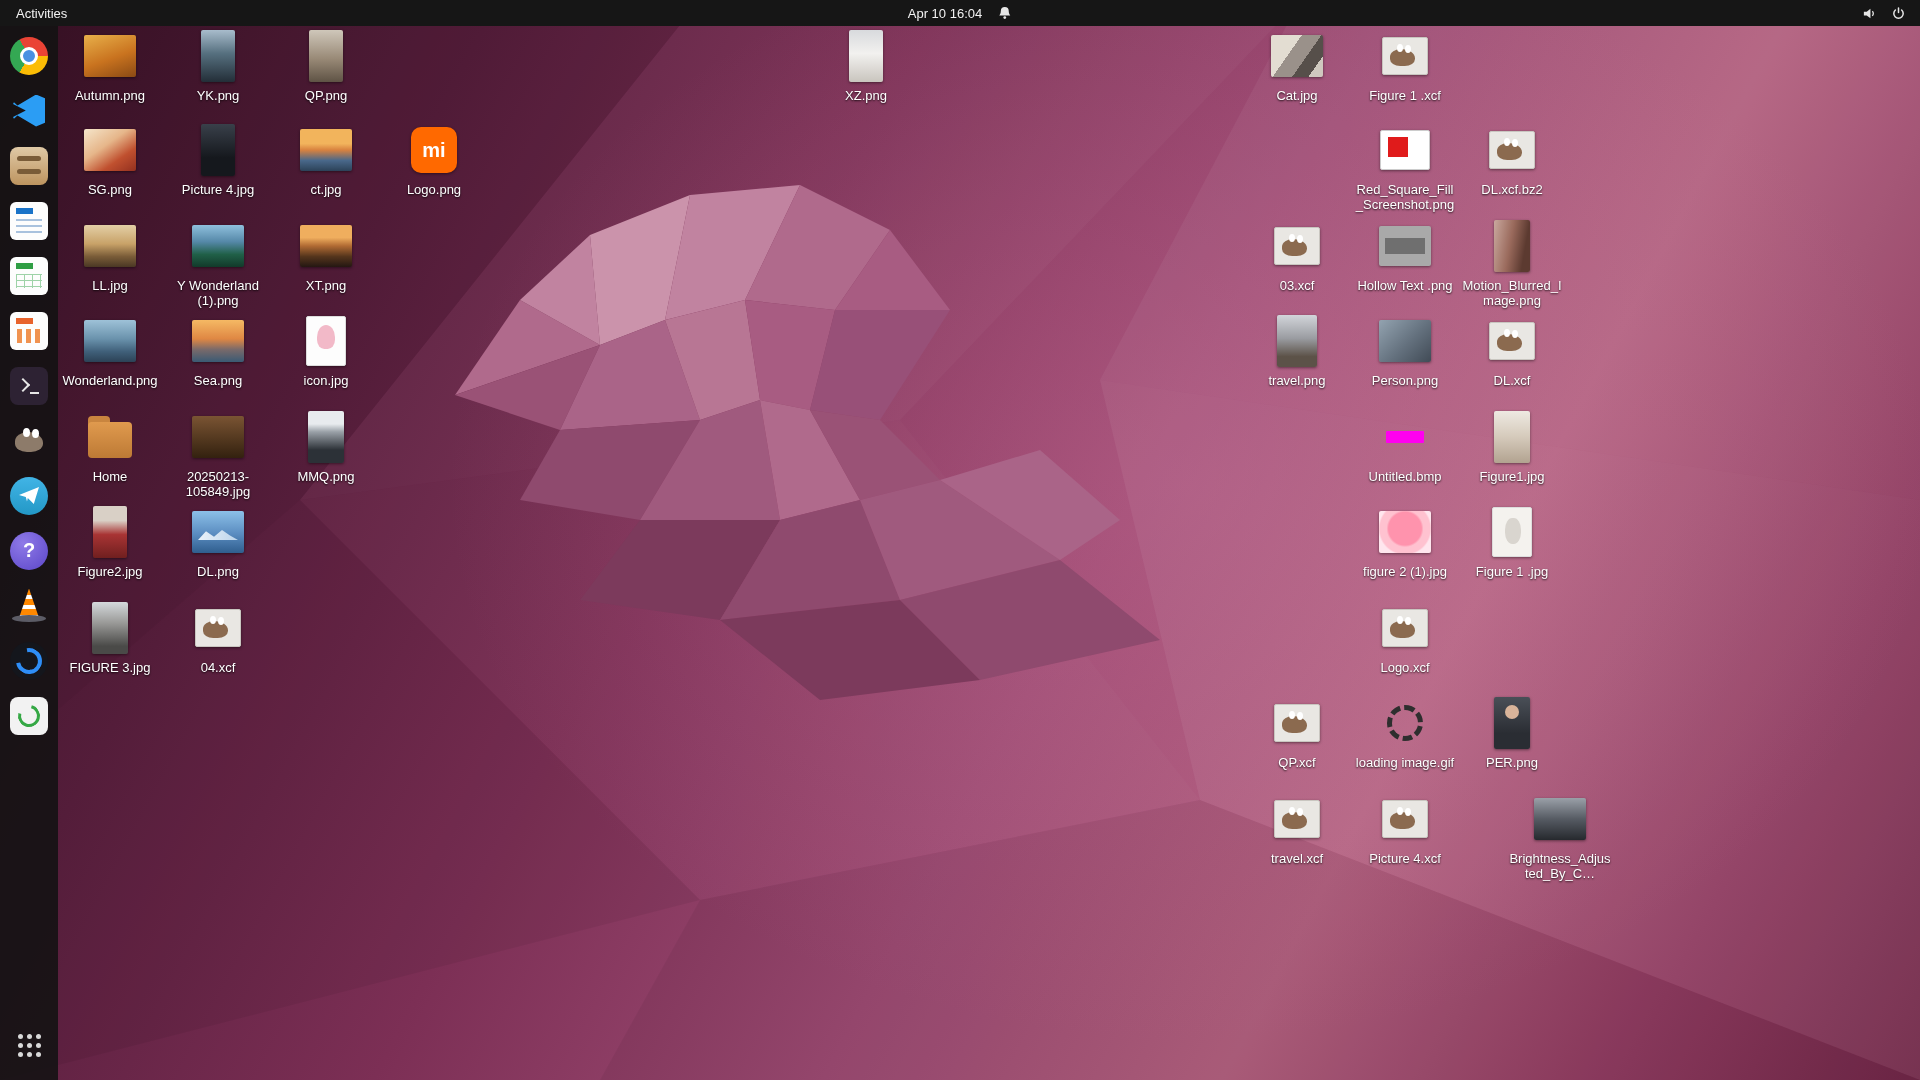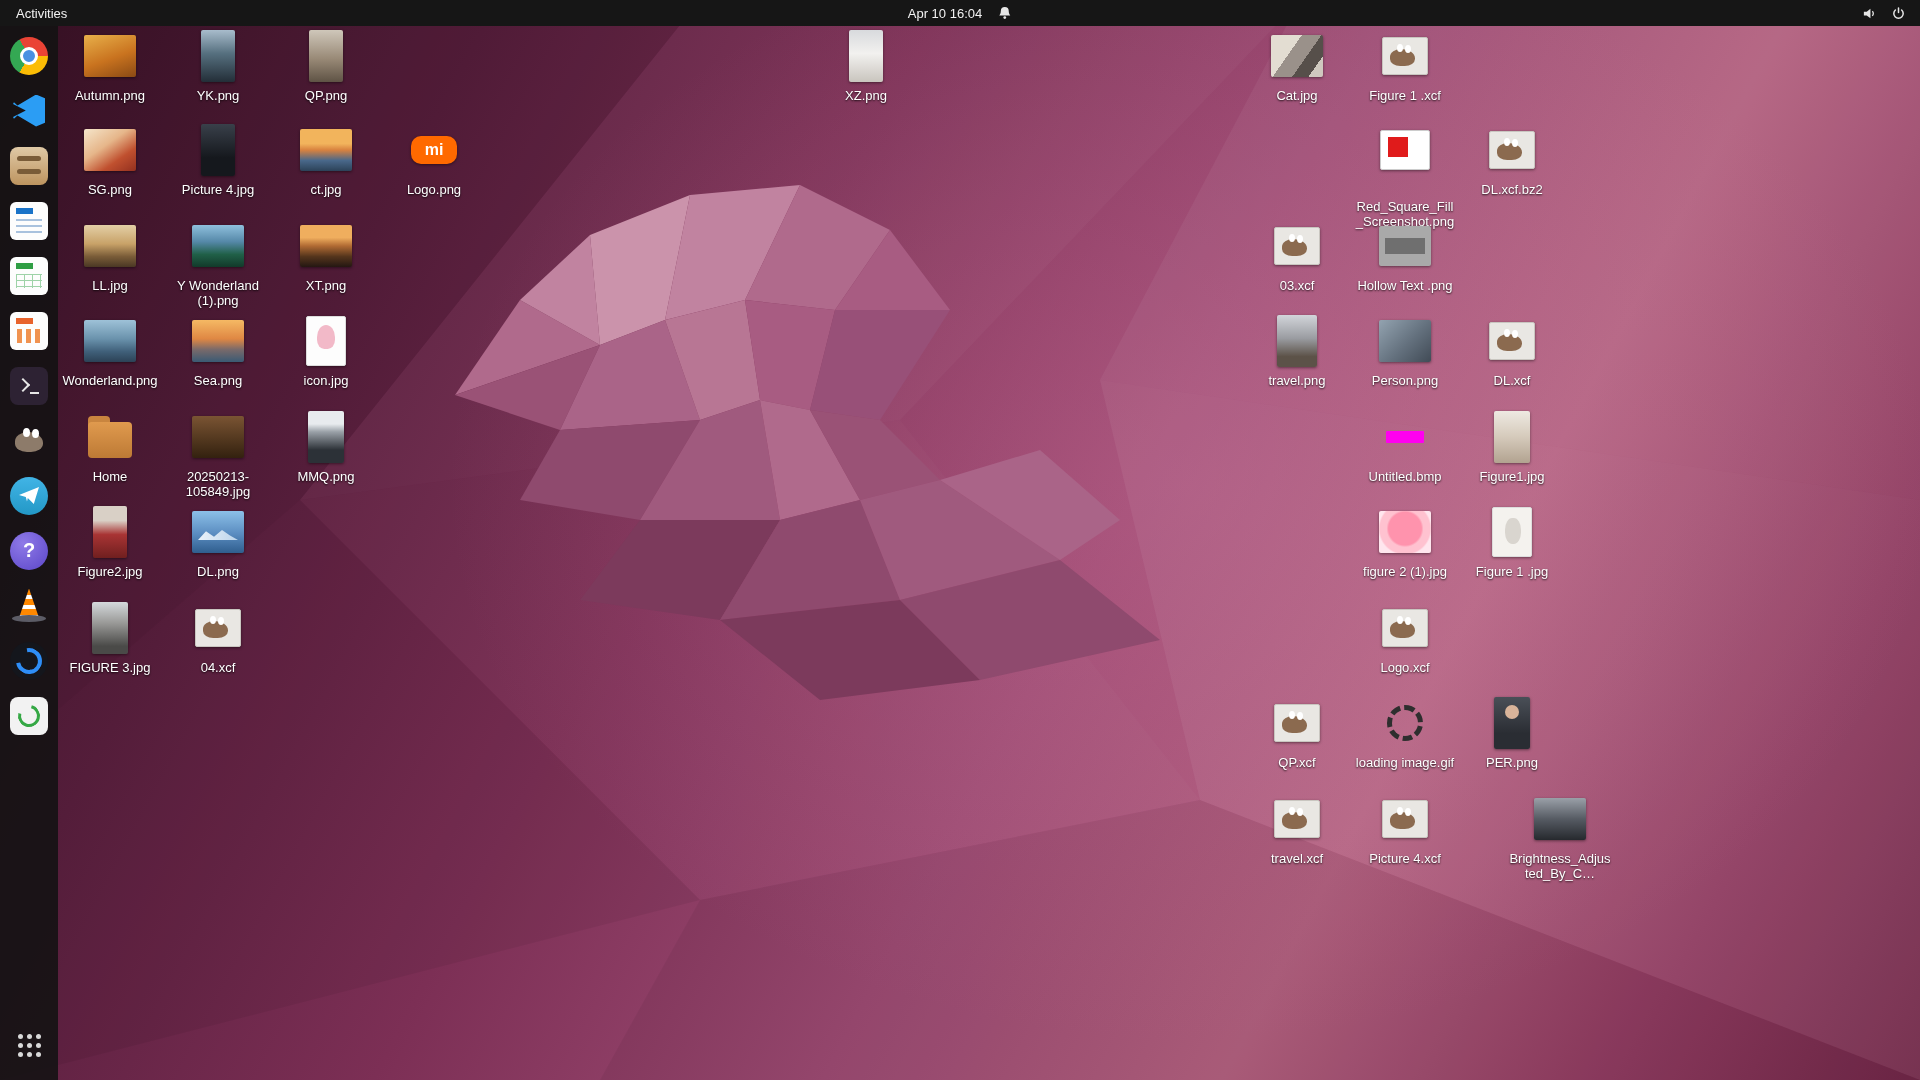--- a/index.html
+++ b/index.html
@@ -103,21 +103,21 @@
 
   .th-autumn{background:linear-gradient(160deg,#e8b04a,#c9731f 55%,#8a4a14);}
   .th-yk{width:34px;height:52px;background:linear-gradient(180deg,#a8bccc,#56707f 45%,#232e38);}
   .th-qp{width:34px;height:52px;background:linear-gradient(180deg,#cfc7ba,#998a77 55%,#5f5345);}
   .th-xz{width:34px;height:52px;background:linear-gradient(180deg,#d8dadd,#f2f1ef 45%,#c9c5be);}
   .th-cat{background:linear-gradient(125deg,#e3ddd2 0 38%,#9a918a 38% 62%,#564f4a 62% 82%,#cfc9bf 82%);}
   .th-spring{width:34px;height:52px;background:linear-gradient(180deg,#d7e0c2,#a3b383 45%,#6d7a52);}
   .th-sg{background:linear-gradient(145deg,#f5e6cb,#e6b68a 40%,#c0502f 70%,#93301f);}
   .th-pic4{width:34px;height:52px;background:linear-gradient(180deg,#39404a,#15181d 65%);}
   .th-ct{background:linear-gradient(180deg,#f2b45c 0 35%,#d8823f 50%,#49688a 75%,#2c4258);}
-  .th-mi{width:46px;height:28px;border-radius:10px;background:#ff6900;color:#fff;display:flex;align-items:center;justify-content:center;font-size:16px;font-weight:700;}
+  .th-mi{width:46px;height:46px;border-radius:10px;background:#ff6900;color:#fff;display:flex;align-items:center;justify-content:center;font-size:20px;font-weight:700;}
   .th-redsq{width:50px;height:40px;background:#fff;border:1px solid #ccc;}
   .th-redsq::before{content:"";position:absolute;left:7px;top:6px;width:20px;height:20px;background:#e01b1b;}
   .th-gimp{width:46px;height:38px;background:#e9e7e3;border:1px solid #c9c6c0;}
   .th-gimp::before{content:"";position:absolute;left:7px;top:11px;width:25px;height:17px;background:#8b6a4f;border-radius:50% 60% 45% 45%;}
   .th-gimp::after{content:"";position:absolute;left:14px;top:6px;width:6px;height:8px;background:#fff;border-radius:50%;box-shadow:8px 1px 0 #fff;}
   .th-ll{background:linear-gradient(180deg,#e3cfa6,#c8a268 45%,#7a5c38 75%,#4a3824);}
   .th-wonder1{background:linear-gradient(180deg,#8fc0dd,#5588a8 40%,#206048 70%,#123a2a);}
   .th-xt{background:linear-gradient(180deg,#efae5e 0 30%,#b06a33 50%,#55351c 75%,#241712);}
   .th-hollow{width:52px;height:40px;background:#a9a9a9;}
   .th-hollow::before{content:"";position:absolute;left:6px;right:6px;top:12px;bottom:12px;background:#6f6f6f;}
@@ -241,21 +241,21 @@
       <div class="thumb th-ct"></div>
     </div>
     <div class="icon-label">ct.jpg</div>
   </div>
     <div class="desktop-icon" style="left: 380px; top: 122px;">
     <div class="thumb-wrap">
       <div class="thumb th-mi">mi</div>
     </div>
     <div class="icon-label">Logo.png</div>
   </div>
-    <div class="desktop-icon" style="left: 1351px; top: 122px; gap: 17px;">
+    <div class="desktop-icon" style="left: 1351px; top: 122px;">
     <div class="thumb-wrap">
       <div class="thumb th-redsq"></div>
     </div>
     <div class="icon-label">Red_Square_Fill_Screenshot.png</div>
   </div>
     <div class="desktop-icon" style="left: 1458px; top: 122px;">
     <div class="thumb-wrap">
       <div class="thumb th-gimp"></div>
     </div>
     <div class="icon-label">DL.xcf.bz2</div>
@@ -282,20 +282,26 @@
     <div class="thumb-wrap">
       <div class="thumb th-gimp"></div>
     </div>
     <div class="icon-label">03.xcf</div>
   </div>
     <div class="desktop-icon" style="left: 1351px; top: 218px;">
     <div class="thumb-wrap">
       <div class="thumb th-hollow"></div>
     </div>
     <div class="icon-label">Hollow Text .png</div>
+  </div>
+    <div class="desktop-icon" style="left: 1458px; top: 218px;">
+    <div class="thumb-wrap">
+      <div class="thumb th-motion"></div>
+    </div>
+    <div class="icon-label">Motion_Blurred_Image.png</div>
   </div>
     <div class="desktop-icon" style="left: 56px; top: 313px;">
     <div class="thumb-wrap">
       <div class="thumb th-wonderland"></div>
     </div>
     <div class="icon-label">Wonderland.png</div>
   </div>
     <div class="desktop-icon" style="left: 164px; top: 313px;">
     <div class="thumb-wrap">
       <div class="thumb th-sea"></div>

